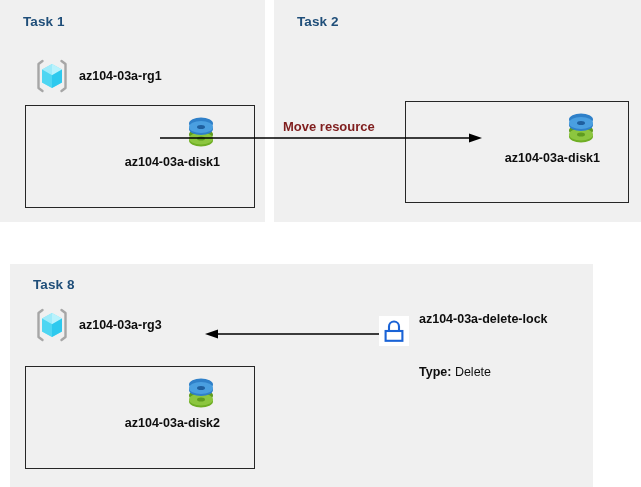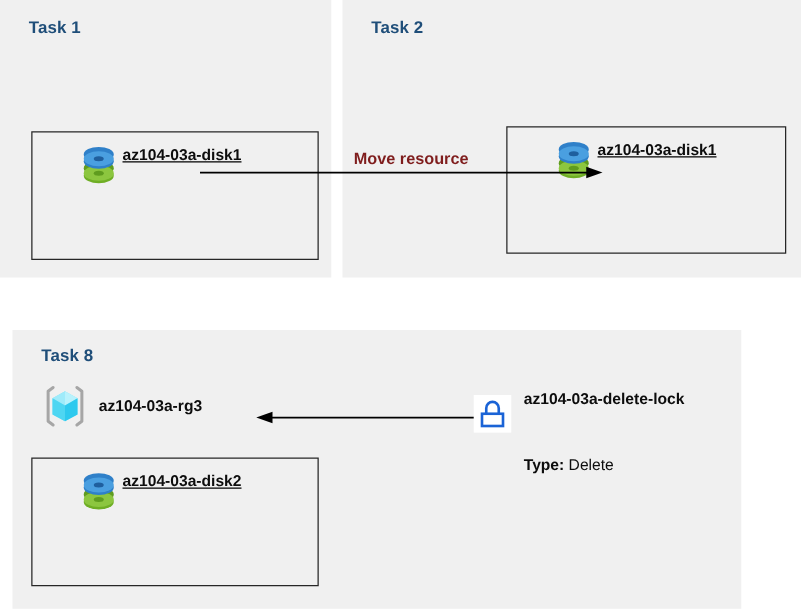--- a/index.html
+++ b/index.html
@@ -72,23 +72,23 @@
     color: #0d0d0d;
     margin-left: 8px;
   }
 
   .rg-icon { width: 38px; height: 38px; display: block; }
 
   
   .disk-stack {
     position: absolute;
     display: flex;
-    align-items: flex-start;
-    white-space: nowrap;
-    text-decoration: underline;
+    flex-direction: column;
+    align-items: flex-end;
+    white-space: nowrap;
   }
   #disk-stack-1 { left: 60px;  top: 114px; width: 160px; }
   #disk-stack-2 { left: 440px; top: 110px; width: 160px; }
   #disk-stack-3 { left: 60px;  top: 375px; width: 160px; }
 
   .disk-icon { width: 38px; height: 38px; display: block; }
 
   .disk-label {
     font-size: 12.5px;
     font-weight: bold;
@@ -144,20 +144,34 @@
   .lock-type-val { font-weight: normal; }
 </style>
 </head>
 <body>
 
 <div class="canvas">
 
   <div class="panel" id="panel-task1"></div>
   <div class="panel-title" id="title-task1">Task 1</div>
 
+  <div class="rg-row" id="rg-row-1">
+    <span class="rg-icon-wrap">
+      <svg class="rg-icon" viewBox="0 0 38 38" xmlns="http://www.w3.org/2000/svg">
+        <path d="M9.5 4 L5.5 7 L5.5 31 L9.5 34" fill="none" stroke="#a6a6a6" stroke-width="2.4" stroke-linecap="round" stroke-linejoin="round"></path>
+        <path d="M28.5 4 L32.5 7 L32.5 31 L28.5 34" fill="none" stroke="#a6a6a6" stroke-width="2.4" stroke-linecap="round" stroke-linejoin="round"></path>
+        <polygon points="19,7 29,12.5 29,25.5 19,31 9,25.5 9,12.5" fill="#7fe4f7"></polygon>
+        <polygon points="19,7 29,12.5 19,18.3" fill="#b9f2fc"></polygon>
+        <polygon points="19,7 9,12.5 19,18.3" fill="#9febfa"></polygon>
+        <polygon points="9,12.5 19,18.3 19,31 9,25.5" fill="#4ed6f2"></polygon>
+        <polygon points="29,12.5 19,18.3 19,31 29,25.5" fill="#2ec9ee"></polygon>
+      </svg>
+    </span>
+    <span class="rg-label">az104-03a-rg1</span>
+  </div>
 
   <div class="resource-box" id="box-task1"></div>
 
   <div class="disk-stack" id="disk-stack-1">
     <span class="disk-icon-wrap">
       <svg class="disk-icon" viewBox="0 0 38 38" xmlns="http://www.w3.org/2000/svg">
         <ellipse cx="19" cy="20.5" rx="12" ry="6" fill="#5f9c1f"></ellipse>
         <ellipse cx="19" cy="26.5" rx="12" ry="6" fill="#6fae25"></ellipse>
         <ellipse cx="19" cy="24.5" rx="12" ry="6" fill="#8cc63f"></ellipse>
         <ellipse cx="19" cy="24.5" rx="4" ry="2" fill="#5f9c1f"></ellipse>

